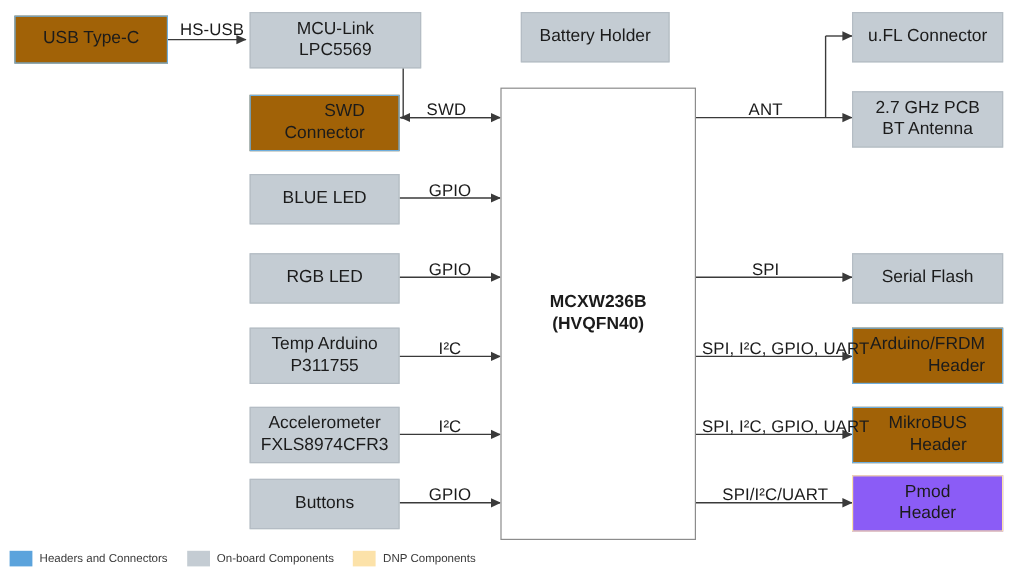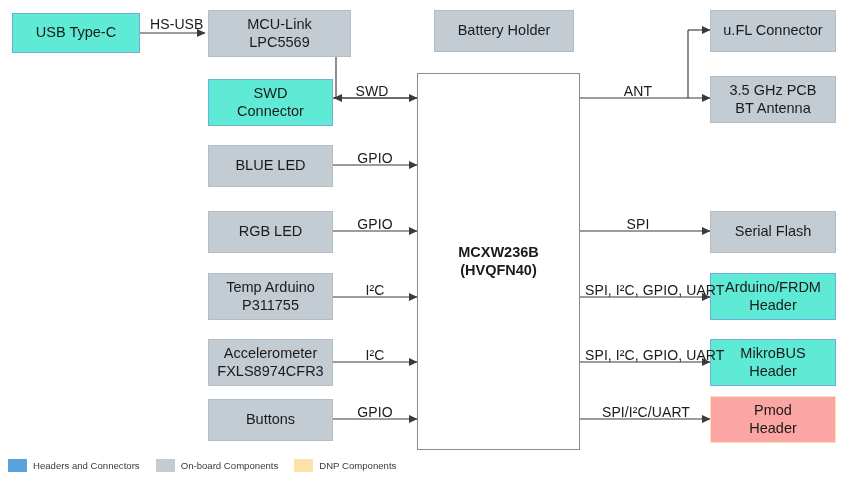--- a/index.html
+++ b/index.html
@@ -25,23 +25,23 @@
     border: 1px solid #9aa3ab;
     display: flex;
     align-items: center;
     justify-content: center;
     text-align: center;
     line-height: 1.22;
     color: #1b1b1b;
     font-size: 14.5px;
     white-space: pre-line;
   }
-  .box.blue  { background: #5eead4; border-color: #6FAEDD; }
+  .box.blue  { background: #a16207; border-color: #6FAEDD; text-align: right; }
   .box.gray  { background: #C4CCD3; border-color: #b4bcc4; }
-  .box.orange{ background: #fca5a5; border-color: #FCE2A9; }
+  .box.orange{ background: #8b5cf6; border-color: #FCE2A9; }
   .box.white { background: #ffffff; border: 1px solid #8c8c8c; font-weight: bold; font-size: 14.5px; }
 
   .edge-label {
     position: absolute;
     font-size: 14px;
     color: #1b1b1b;
     white-space: nowrap;
     text-align: center;
     letter-spacing: 0.1px;
   }
@@ -146,25 +146,25 @@
   <div class="box gray" style="left:208px; top:211px; width:125px; height:42px;">RGB LED</div>
 
   <div class="box gray" style="left:208px; top:273px; width:125px; height:47px;">Temp Arduino
 P311755</div>
 
   <div class="box gray" style="left:208px; top:339px; width:125px; height:47px;">Accelerometer
 FXLS8974CFR3</div>
 
   <div class="box gray" style="left:208px; top:399px; width:125px; height:42px;">Buttons</div>
 
-  <div class="box gray" style="left:434px; top:10px; width:140px; height:42px;">Battery Holder</div>
+  <div class="box gray" style="left:434px; top:10px; width:124px; height:42px;">Battery Holder</div>
 
   <div class="box gray" style="left:710px; top:10px; width:126px; height:42px;">u.FL Connector</div>
 
-  <div class="box gray" style="left:710px; top:76px; width:126px; height:47px;">3.5 GHz PCB
+  <div class="box gray" style="left:710px; top:76px; width:126px; height:47px;">2.7 GHz PCB
 BT Antenna</div>
 
   <div class="box gray" style="left:710px; top:211px; width:126px; height:42px;">Serial Flash</div>
 
   <div class="box blue" style="left:710px; top:273px; width:126px; height:47px;">Arduino/FRDM
 Header</div>
 
   <div class="box blue" style="left:710px; top:339px; width:126px; height:47px;">MikroBUS
 Header</div>
 

